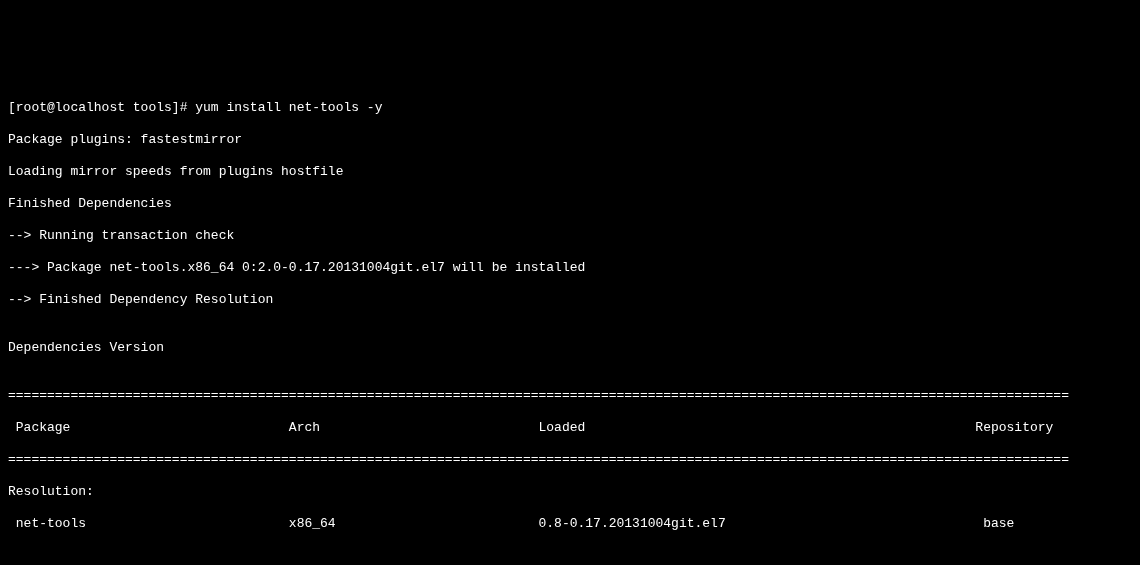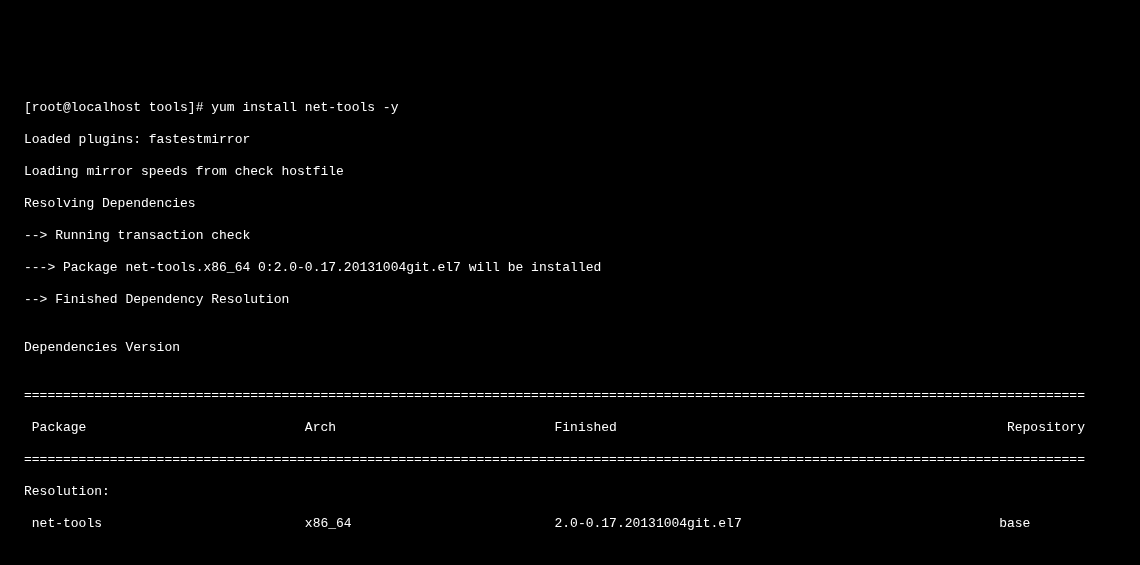--- a/index.html
+++ b/index.html
@@ -9,44 +9,44 @@
     color: #ffffff;
     font-family: "Courier New", Courier, monospace;
     font-size: 13px;
     line-height: 16px;
     white-space: pre;
     width: 1140px;
     height: 565px;
     box-sizing: border-box;
     overflow: hidden;
   }
-  .line { display: block; margin-left: 16px; }
+  .line { display: block; }
   .red { color: #ff5555; }
 </style>
 </head>
 <body>
 
 
 
 <span class="line red">                         </span>
 <span class="line"><span>[root@localhost tools]# </span><span>yum install net-tools -y</span></span>
-<span class="line">Loaded plugins: fastestmirror</span>
-<span class="line">Loading mirror speeds from check hostfile</span>
-<span class="line">Resolving Dependencies</span>
+<span class="line">Package plugins: fastestmirror</span>
+<span class="line">Loading mirror speeds from plugins hostfile</span>
+<span class="line">Finished Dependencies</span>
 <span class="line">--&gt; Running transaction check</span>
 <span class="line">---&gt; Package net-tools.x86_64 0:2.0-0.17.20131004git.el7 will be installed</span>
 <span class="line">--&gt; Finished Dependency Resolution</span>
 <span class="line"></span>
 <span class="line">Dependencies Version</span>
 <span class="line"></span>
 <span class="line">========================================================================================================================================</span>
-<span class="line"> Package                            Arch                            Finished                                                  Repository</span>
+<span class="line"> Package                            Arch                            Loaded                                                  Repository</span>
 <span class="line">========================================================================================================================================</span>
 <span class="line">Resolution:</span>
-<span class="line"> net-tools                          x86_64                          2.0-0.17.20131004git.el7                                 base</span>
+<span class="line"> net-tools                          x86_64                          0.8-0.17.20131004git.el7                                 base</span>
 <span class="line"></span>
 <span class="line">Transaction Summary</span>
 
 
 <span class="line"></span>
 
 
 
 
 

